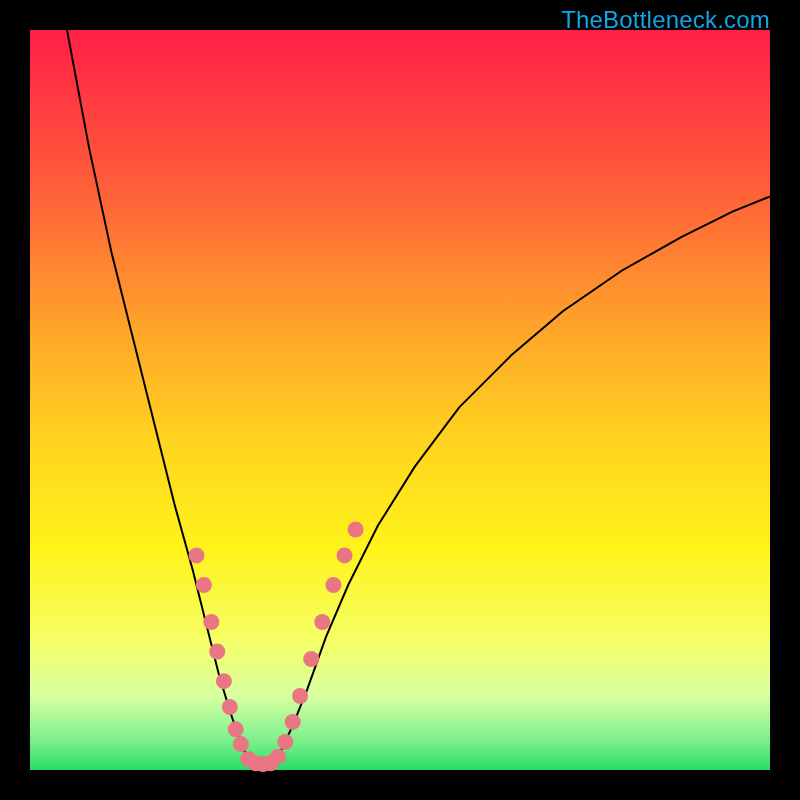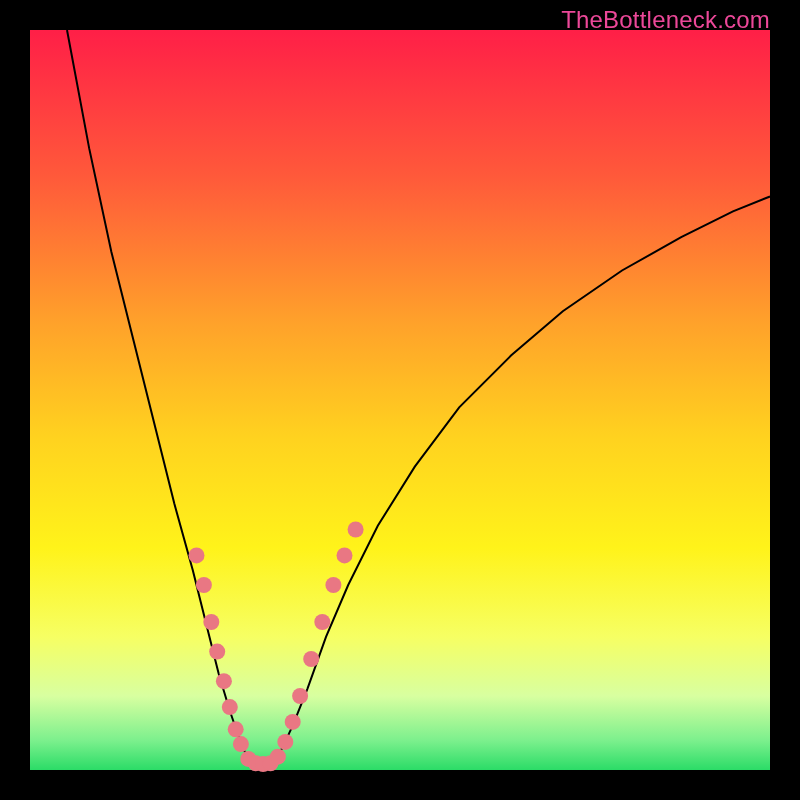--- a/index.html
+++ b/index.html
@@ -21,21 +21,21 @@
     left: 30px;
     top: 30px;
     width: 740px;
     height: 740px;
     
   }
   .watermark {
     position: absolute;
     top: 6px;
     right: 30px;
-    color: #ec4899;
+    color: #0ea5e9;
     font-size: 24px;
     font-weight: 500;
     letter-spacing: 0.2px;
   }
   svg.curve {
     position: absolute;
     left: 0;
     top: 0;
     width: 740px;
     height: 740px;

